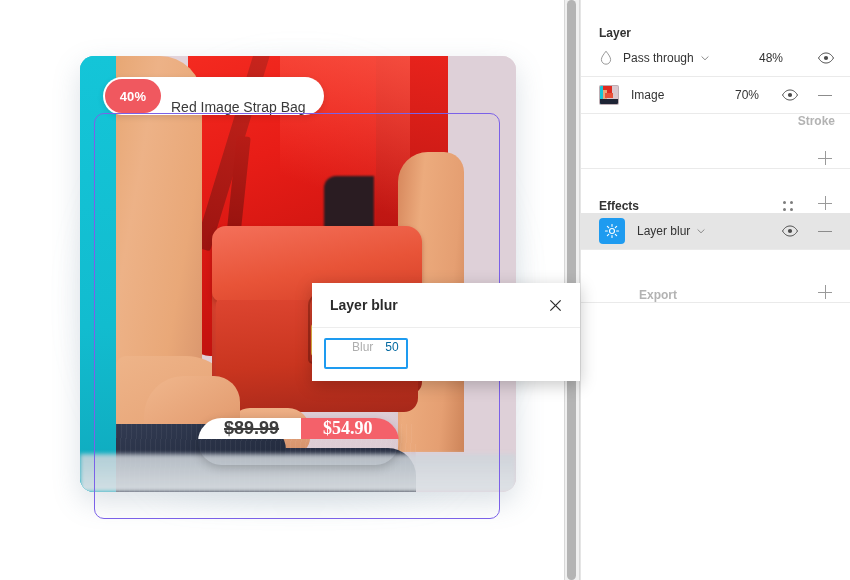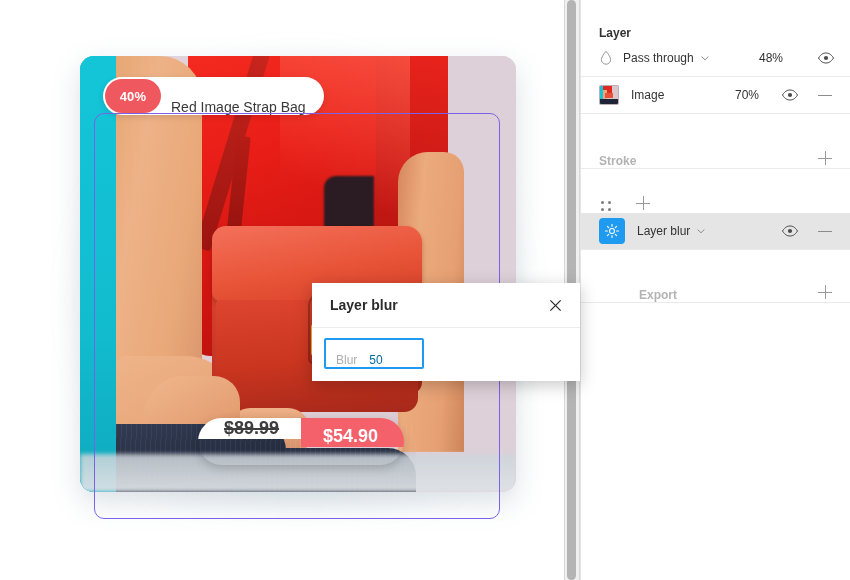--- a/index.html
+++ b/index.html
@@ -257,23 +257,24 @@
     padding: 0 22px 0 26px;
     font-size: 18px;
     font-weight: bold;
     text-decoration: line-through;
     text-decoration-thickness: 2px;
   }
   .price-new {
     background: #f4616a;
     color: #ffffff;
     display: flex; align-items: center; justify-content: center;
-    padding: 8px 26px 0 22px;
+    padding: 0 26px 0 22px;
     font-size: 18px;
     font-weight: bold;
+    font-family: Liberation Serif, serif;
   }
 
   
   .sel-frame {
     position: absolute;
     left: 94px; top: 113px;
     width: 404px; height: 404px;
     border: 1.5px solid #7b61e8;
     border-radius: 10px;
     pointer-events: none;
@@ -438,27 +439,27 @@
   }
   .dlg-close {
     width: 22px; height: 22px;
     display: flex; align-items: center; justify-content: center;
     cursor: pointer;
   }
   .dlg-body {
     padding: 10px 12px;
   }
   .blur-field {
-    width: 100px;
+    width: 84px;
     height: 31px;
     border: 2px solid #1e9bf0;
     border-radius: 2px;
     display: flex;
-    align-items: flex-end;
-    padding: 0 10px;
+    align-items: flex-start;
+    padding: 0 26px;
     box-sizing: border-box;
     background: #fff;
   }
   .blur-field-label {
     font-size: 12px;
     color: #aeaeae;
     margin-right: 12px;
   }
   .blur-field-value {
     font-size: 12px;
@@ -563,28 +564,29 @@
           <svg viewBox="0 0 18 18" width="18" height="18">
             <path d="M1.5 9 C4 5 6.5 4 9 4 C11.5 4 14 5 16.5 9 C14 13 11.5 14 9 14 C6.5 14 4 13 1.5 9 Z" fill="none" stroke="#4a4a4a" stroke-width="1"></path>
             <circle cx="9" cy="9" r="2.1" fill="#4a4a4a"></circle>
           </svg>
         </span>
         <span class="icn minus-icon" style="margin-left:16px;"></span>
       </div>
     </div>
 
     <div class="section">
-      <div class="sec-head" style="height:54px;">
+      <div class="sec-head" style="height:54px;flex-direction:column;">
         <span class="sec-title muted">Stroke</span>
         <span class="icn plus-icon"></span>
       </div>
     </div>
 
     <div class="section">
       <div class="sec-head" style="height:44px;">
+        <span class="sec-title">Effects</span>
         <span class="icn dots-icon">
           <i></i>
             <i></i>
             <i></i>
             <i></i>
         </span>
         <span class="icn plus-icon" style="margin-left:20px;"></span>
       </div>
       <div class="row selected" style="height:36px;">
         <span class="blur-icon">

